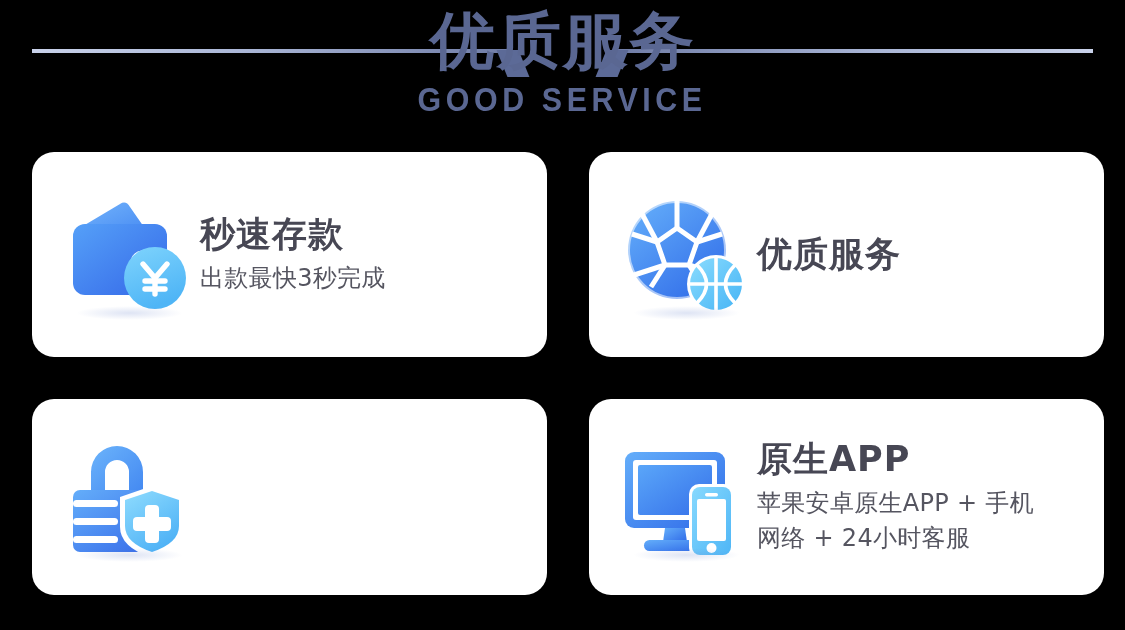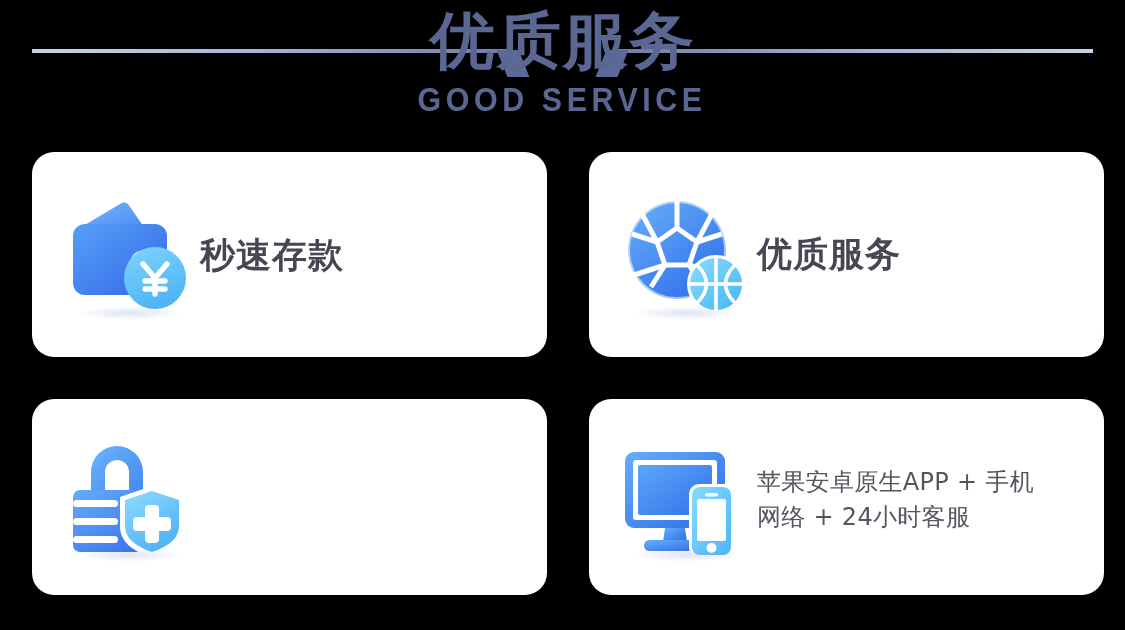--- a/index.html
+++ b/index.html
@@ -153,20 +153,21 @@
             <line x1="83" y1="76" x2="95" y2="90"></line>
             <line x1="107" y1="76" x2="95" y2="90"></line>
             <line x1="95" y1="90" x2="95" y2="106"></line>
             <line x1="85" y1="93" x2="105" y2="93"></line>
             <line x1="85" y1="101" x2="105" y2="101"></line>
           </g>
         </svg>
       </div>
       <div class="card-text">
         <div class="card-title">秒速存款</div>
+        <div class="card-sub">出款最快3秒完成</div>
       </div>
     </div>
 
     <div class="card card-2">
       <div class="card-icon">
         <div class="ishadow"></div>
         <svg width="134" height="134" viewBox="0 0 134 134">
           <defs>
             <linearGradient id="ballGrad" x1="0.1" y1="0" x2="0.9" y2="1">
               <stop offset="0%" stop-color="#64aefa"></stop>
@@ -275,19 +276,20 @@
           <rect x="27" y="110" width="62" height="11" rx="5.5" fill="url(#monGrad)"></rect>
 
           <rect x="72" y="54" width="45" height="74" rx="10" fill="#ffffff"></rect>
           <rect x="75" y="57" width="39" height="68" rx="8" fill="url(#phnGrad)"></rect>
           <rect x="80" y="69" width="29" height="42" rx="2" fill="#ffffff"></rect>
           <rect x="88" y="63" width="13" height="3.4" rx="1.7" fill="#ffffff"></rect>
           <circle cx="94.5" cy="118" r="5" fill="#ffffff"></circle>
         </svg>
       </div>
       <div class="card-text">
+        <div class="card-title">原生APP</div>
         <div class="card-sub">苹果安卓原生APP + 手机
 网络 + 24小时客服</div>
       </div>
     </div>
 
   </div>
 </div>
 
 </body></html>

